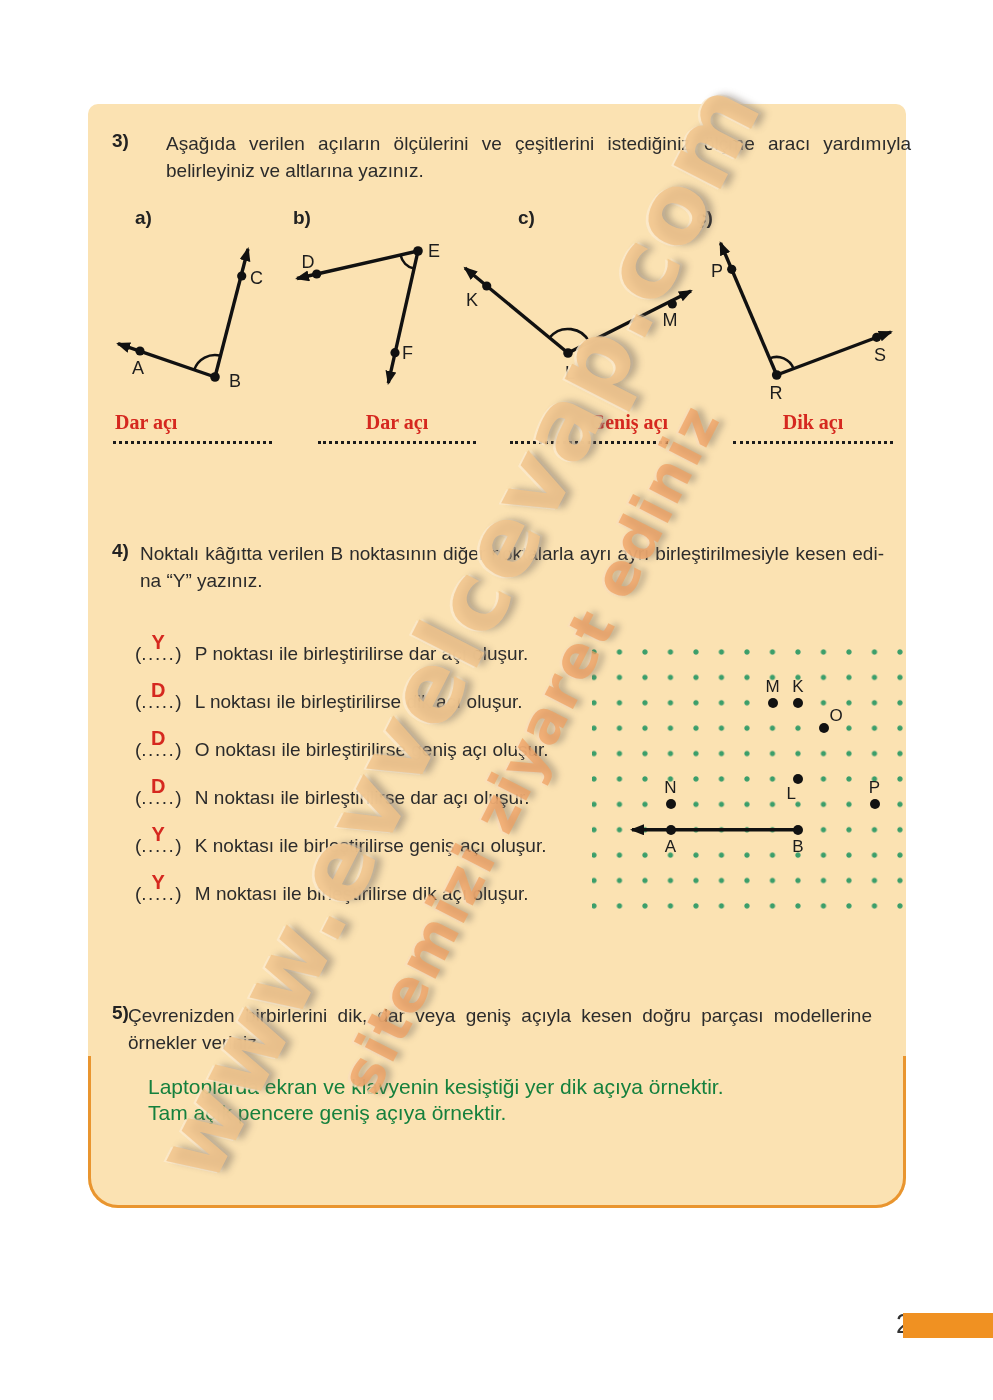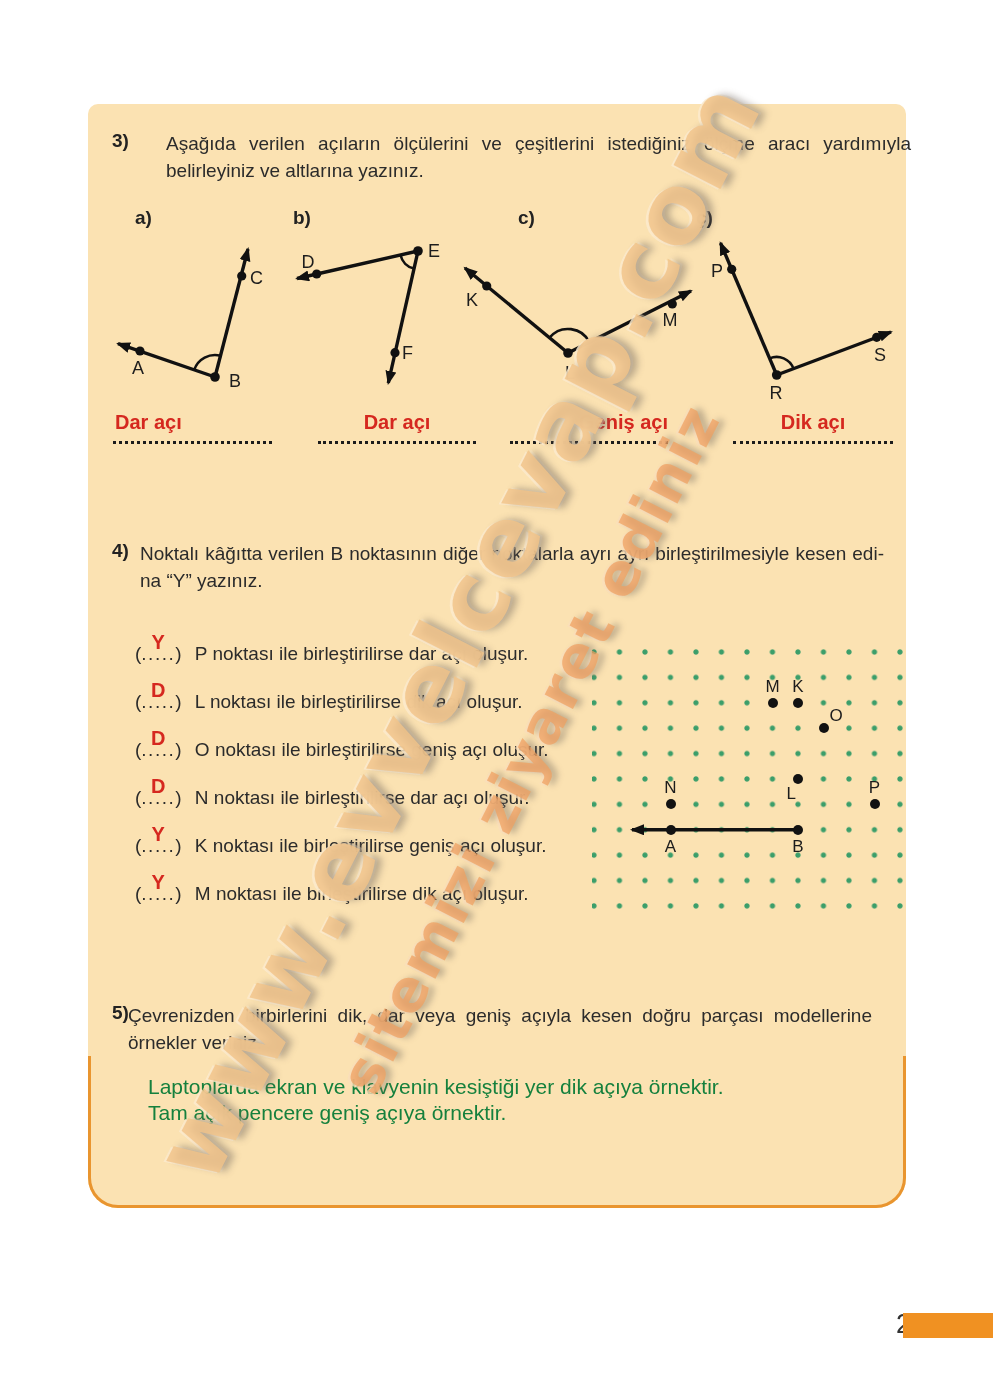--- a/index.html
+++ b/index.html
@@ -12,21 +12,21 @@
                 box-sizing:border-box;pointer-events:none;}
   
   .qnum{position:absolute;font-size:19px;font-weight:bold;color:#222;}
   .qtext{position:absolute;font-size:19px;line-height:27px;color:#2b2b2b;}
   .jl{text-align:justify;text-align-last:justify;}
   
   .figlabel{position:absolute;font-size:19px;font-weight:bold;color:#222;}
   .figsvg{position:absolute;left:88px;top:195px;pointer-events:none;}
   
   .answer-cell{position:absolute;height:34px;text-align:center;
-               border-bottom:3px dotted #1c1c1c;}
+               border-bottom:3px dotted #1c1c1c;font-family:Liberation Serif, serif;}
   .answer-cell.first{text-align:left;padding-left:2px;}
   .answer-red{font-size:20px;font-weight:600;color:#d5281f;line-height:30px;}
   
   .q4-list{position:absolute;left:135px;top:643px;width:470px;}
   .q4-item{font-size:19px;line-height:22px;margin-bottom:26px;white-space:nowrap;}
   .paren{color:#2b2b2b;}
   .dots-wrap{position:relative;display:inline-block;letter-spacing:1.5px;color:#2b2b2b;}
   .ans-letter{position:absolute;left:50%;top:-12px;transform:translateX(-50%);
               color:#d5281f;font-weight:bold;font-size:20px;letter-spacing:0;}
   .stmt{margin-left:8px;text-align:right;}

